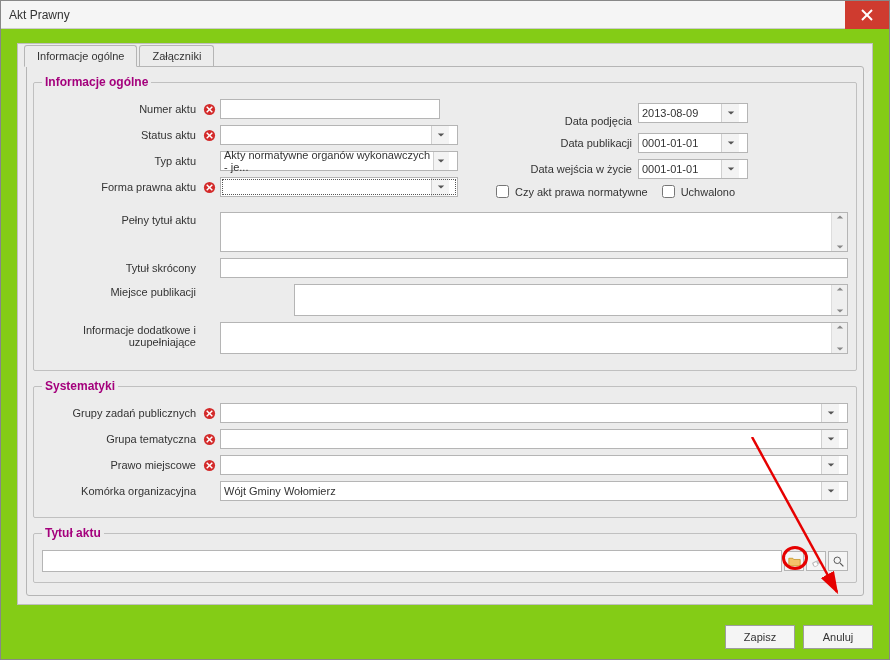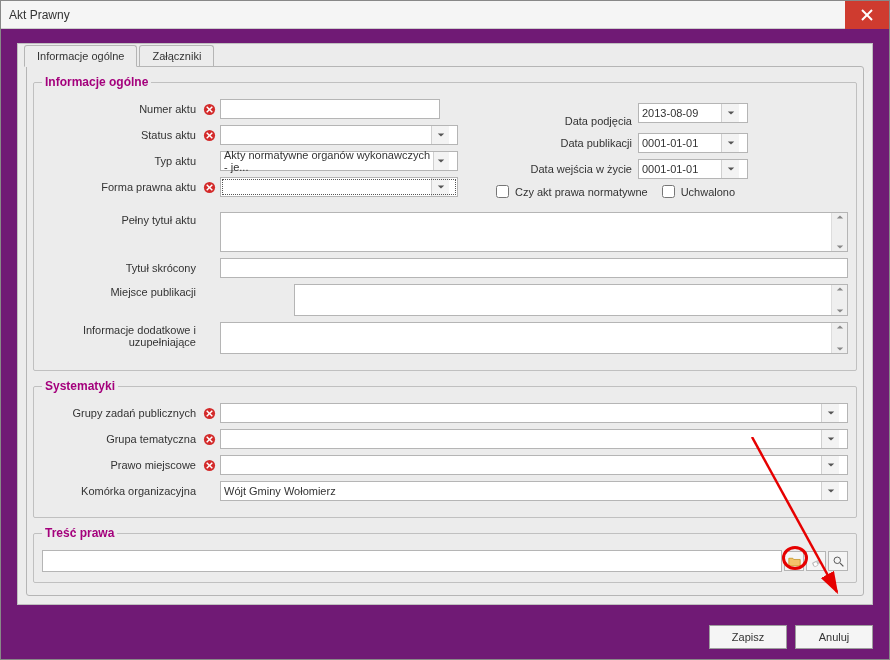--- a/index.html
+++ b/index.html
@@ -7,21 +7,21 @@
     margin: 0;
     font-family: Tahoma, Arial, sans-serif;
     font-size: 11px;
     background: #fff;
     color: #333;
   }
   .window {
     width: 890px;
     height: 660px;
     border: 1px solid #888;
-    background: #701a75;
+    background: #84cc16;
     position: relative;
     overflow: hidden;
   }
   .titlebar {
     height: 28px;
     background: #f5f5f5;
     border-bottom: 1px solid #ccc;
     display: flex;
     align-items: center;
     justify-content: space-between;
@@ -183,21 +183,21 @@
     pointer-events: none;
   }
   .footer {
     position: absolute;
     right: 16px;
     bottom: 10px;
     display: flex;
     gap: 8px;
   }
   .btn {
-    width: 78px;
+    width: 70px;
     height: 24px;
     border: 1px solid #9e9e9e;
     background: #f5f5f5;
     font-size: 11px;
     cursor: pointer;
     display:flex; align-items:center; justify-content:center;
   }
   .arrow-annot {
     position: absolute;
     top: 370px;
@@ -465,21 +465,21 @@
               <div class="dd-btn">
                   <svg viewBox="0 0 10 10">
                     <path d="M1 3 L5 7 L9 3 Z"></path>
                   </svg>
                 </div>
             </div>
           </div>
         </fieldset>
 
         <fieldset style="position:relative;">
-          <legend>Treść prawa</legend>
+          <legend>Tytuł aktu</legend>
           <div class="tresc-row">
             <div class="tresc-input"></div>
             <div class="icon-btn" style="position:relative;">
               <svg viewBox="0 0 16 16">
                   <path d="M1 4 h5 l1 1.5 h8 v8 h-14 z" fill="#f4c36a" stroke="#b8860b" stroke-width="0.8"></path>
                 </svg>
             </div>
             <div class="icon-btn">
               <svg viewBox="0 0 16 16">
                   <rect x="2" y="7" width="10" height="5" rx="1" fill="#ccc" transform="rotate(-25 8 8)"></rect>

